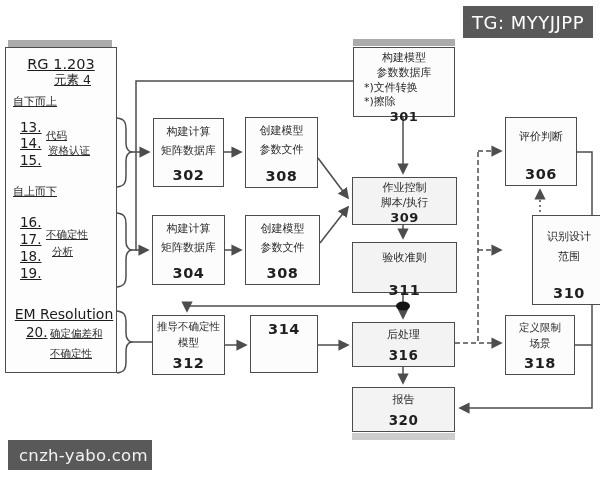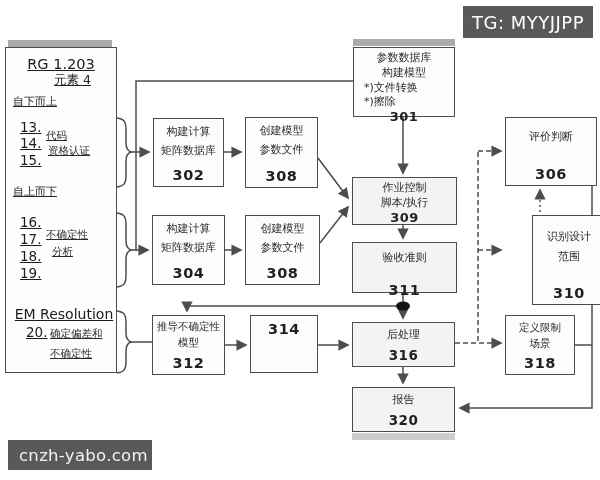--- a/index.html
+++ b/index.html
@@ -117,22 +117,22 @@
     <span class="p-zh" style="left:46px;top:197px;">分析</span>
     <span class="p-num" style="left:14px;top:217px;">19.</span>
     <span class="p-title" style="top:258px;text-align:center;left:6px;font-size:14px;">EM Resolution</span>
     <span class="p-num" style="left:20px;top:276px;">20.</span>
     <span class="p-zh" style="left:44px;top:279px;">确定偏差和</span>
     <span class="p-zh" style="left:44px;top:299px;">不确定性</span>
   </div>
 
   <div class="box b301" style="left:353px;top:47px;width:102px;height:70px;padding-top:3px;">
     <div class="btxt">
+      <span>构建模型</span>
       <span>参数数据库</span>
-      <span>构建模型</span>
       <span class="left">*)文件转换</span>
       <span class="left">*)擦除</span>
     </div>
     <span class="bnum" style="font-size:13px;">301</span>
   </div>
 
   <div class="box" style="left:153px;top:118px;width:71px;height:69px;">
     <div class="btxt">
       <span>构建计算</span>
       <span>矩阵数据库</span>
@@ -198,21 +198,21 @@
     <span class="bnum" style="font-size:13.5px;">316</span>
   </div>
 
   <div class="box grayfill" style="left:352px;top:387px;width:103px;height:45px;padding-top:5px;">
     <div class="btxt">
         <span>报告</span>
       </div>
     <span class="bnum" style="font-size:13.5px;">320</span>
   </div>
 
-  <div class="box thin" style="left:505px;top:117px;width:92px;height:69px;padding-top:12px;">
+  <div class="box thin" style="left:505px;top:117px;width:72px;height:69px;padding-top:12px;">
     <div class="btxt">
         <span>评价判断</span>
       </div>
     <span class="bnum">306</span>
   </div>
 
   <div class="box thin" style="left:532px;top:215px;width:74px;height:90px;padding-top:14px;">
     <div class="btxt" style="gap:6px;">
       <span>识别设计</span>
       <span>范围</span>

